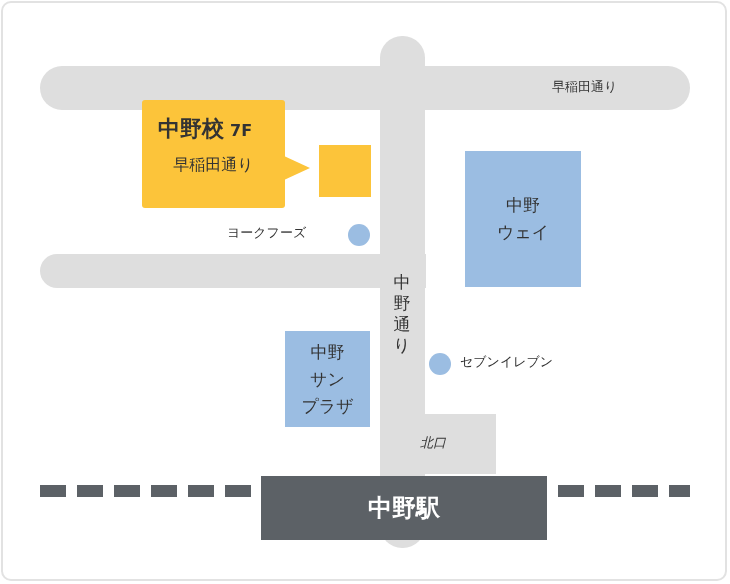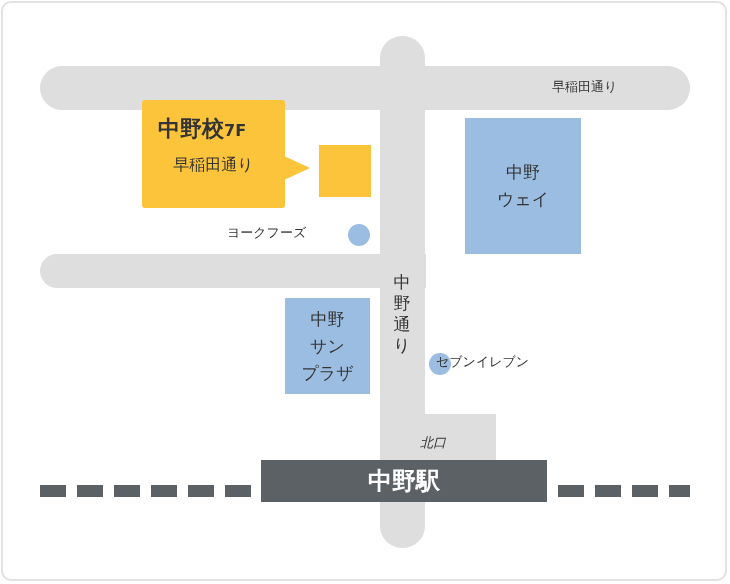--- a/index.html
+++ b/index.html
@@ -7,32 +7,32 @@
          font-family:"DejaVu Sans","Liberation Sans",sans-serif; }
   .frame { position:absolute; left:1px; top:1px; width:726px; height:580px;
            border:2px solid #e2e2e2; border-radius:10px; box-sizing:border-box; background:#fff; }
   .road { position:absolute; background:#dedede; }
   .road-top { left:40px; top:66px; width:650px; height:44px; border-radius:22px; }
   .road-mid { left:40px; top:254px; width:386px; height:34px; border-radius:17px 0 0 17px; }
   .road-vert { left:380px; top:36px; width:45px; height:512px; border-radius:22px; }
   .road-exit { left:380px; top:414px; width:116px; height:60px; }
   .label { position:absolute; color:#333; font-size:13px; white-space:nowrap; }
   .bldg { position:absolute; background:#9bbde2; color:#333; font-size:17px;
-          display:flex; flex-direction:column; align-items:center; justify-content:center; line-height:27px; }
+          display:flex; flex-direction:column; align-items:center; justify-content:center; line-height:27px;margin-top:33px; }
   .dot { position:absolute; width:22px; height:22px; border-radius:50%; background:#9bbde2; }
   .callout { position:absolute; left:142px; top:100px; width:143px; height:108px; background:#fcc43a;
              border-radius:3px; }
   .callout-tail { position:absolute; left:284px; top:156px; width:0; height:0;
                   border-top:12px solid transparent; border-bottom:12px solid transparent; border-left:26px solid #fcc43a; }
   .callout-title { position:absolute; left:16px; top:14px; font-size:22px; font-weight:bold; color:#333; }
-  .callout-title .floor { font-size:16px; }
+  .callout-title .floor { font-size:16px; margin-left:6px; }
   .callout-sub { position:absolute; left:0; width:143px; top:52px; text-align:center; font-size:16px; color:#333; line-height:25px; }
   .school { position:absolute; left:319px; top:145px; width:52px; height:52px; background:#fcc43a; }
   .rail { position:absolute; top:485px; height:12px; width:26px; background:#5c6166; }
-  .station { position:absolute; left:261px; top:460px; width:286px; height:42px; background:#5c6166;
+  .station { position:absolute; left:261px; top:476px; width:286px; height:64px; background:#5c6166;
              color:#fff; font-size:24px; font-weight:bold; display:flex; align-items:center; justify-content:center; }
   .vtext { position:absolute; left:389px; top:272px; width:26px; font-size:17px; color:#333; line-height:21px; text-align:center; }
 </style>
 </head>
 <body>
 
 <div class="frame"></div>
 
 <div class="road road-top"></div>
 <div class="road road-mid"></div>
@@ -67,21 +67,21 @@
 <div class="bldg" style="left:285px; top:298px; width:85px; height:96px;">
   <div>中野</div>
   <div>サン</div>
   <div>プラザ</div>
 </div>
 
 <span class="label" style="left:227px; top:224px;">ヨークフーズ</span>
 <div class="dot" style="left:348px; top:224px;"></div>
 
 <div class="dot" style="left:429px; top:353px;"></div>
-<span class="label" style="left:436px; top:353px;">セブンイレブン</span>
+<span class="label" style="left:460px; top:353px;">セブンイレブン</span>
 
 <span class="label" style="left:420px; top:434px;font-style:italic;">北口</span>
 
 <div class="rail" style="left:40px;"></div>
 <div class="rail" style="left:77px;"></div>
 <div class="rail" style="left:114px;"></div>
 <div class="rail" style="left:151px;"></div>
 <div class="rail" style="left:188px;"></div>
 <div class="rail" style="left:225px;"></div>
 <div class="rail" style="left:558px;"></div>

